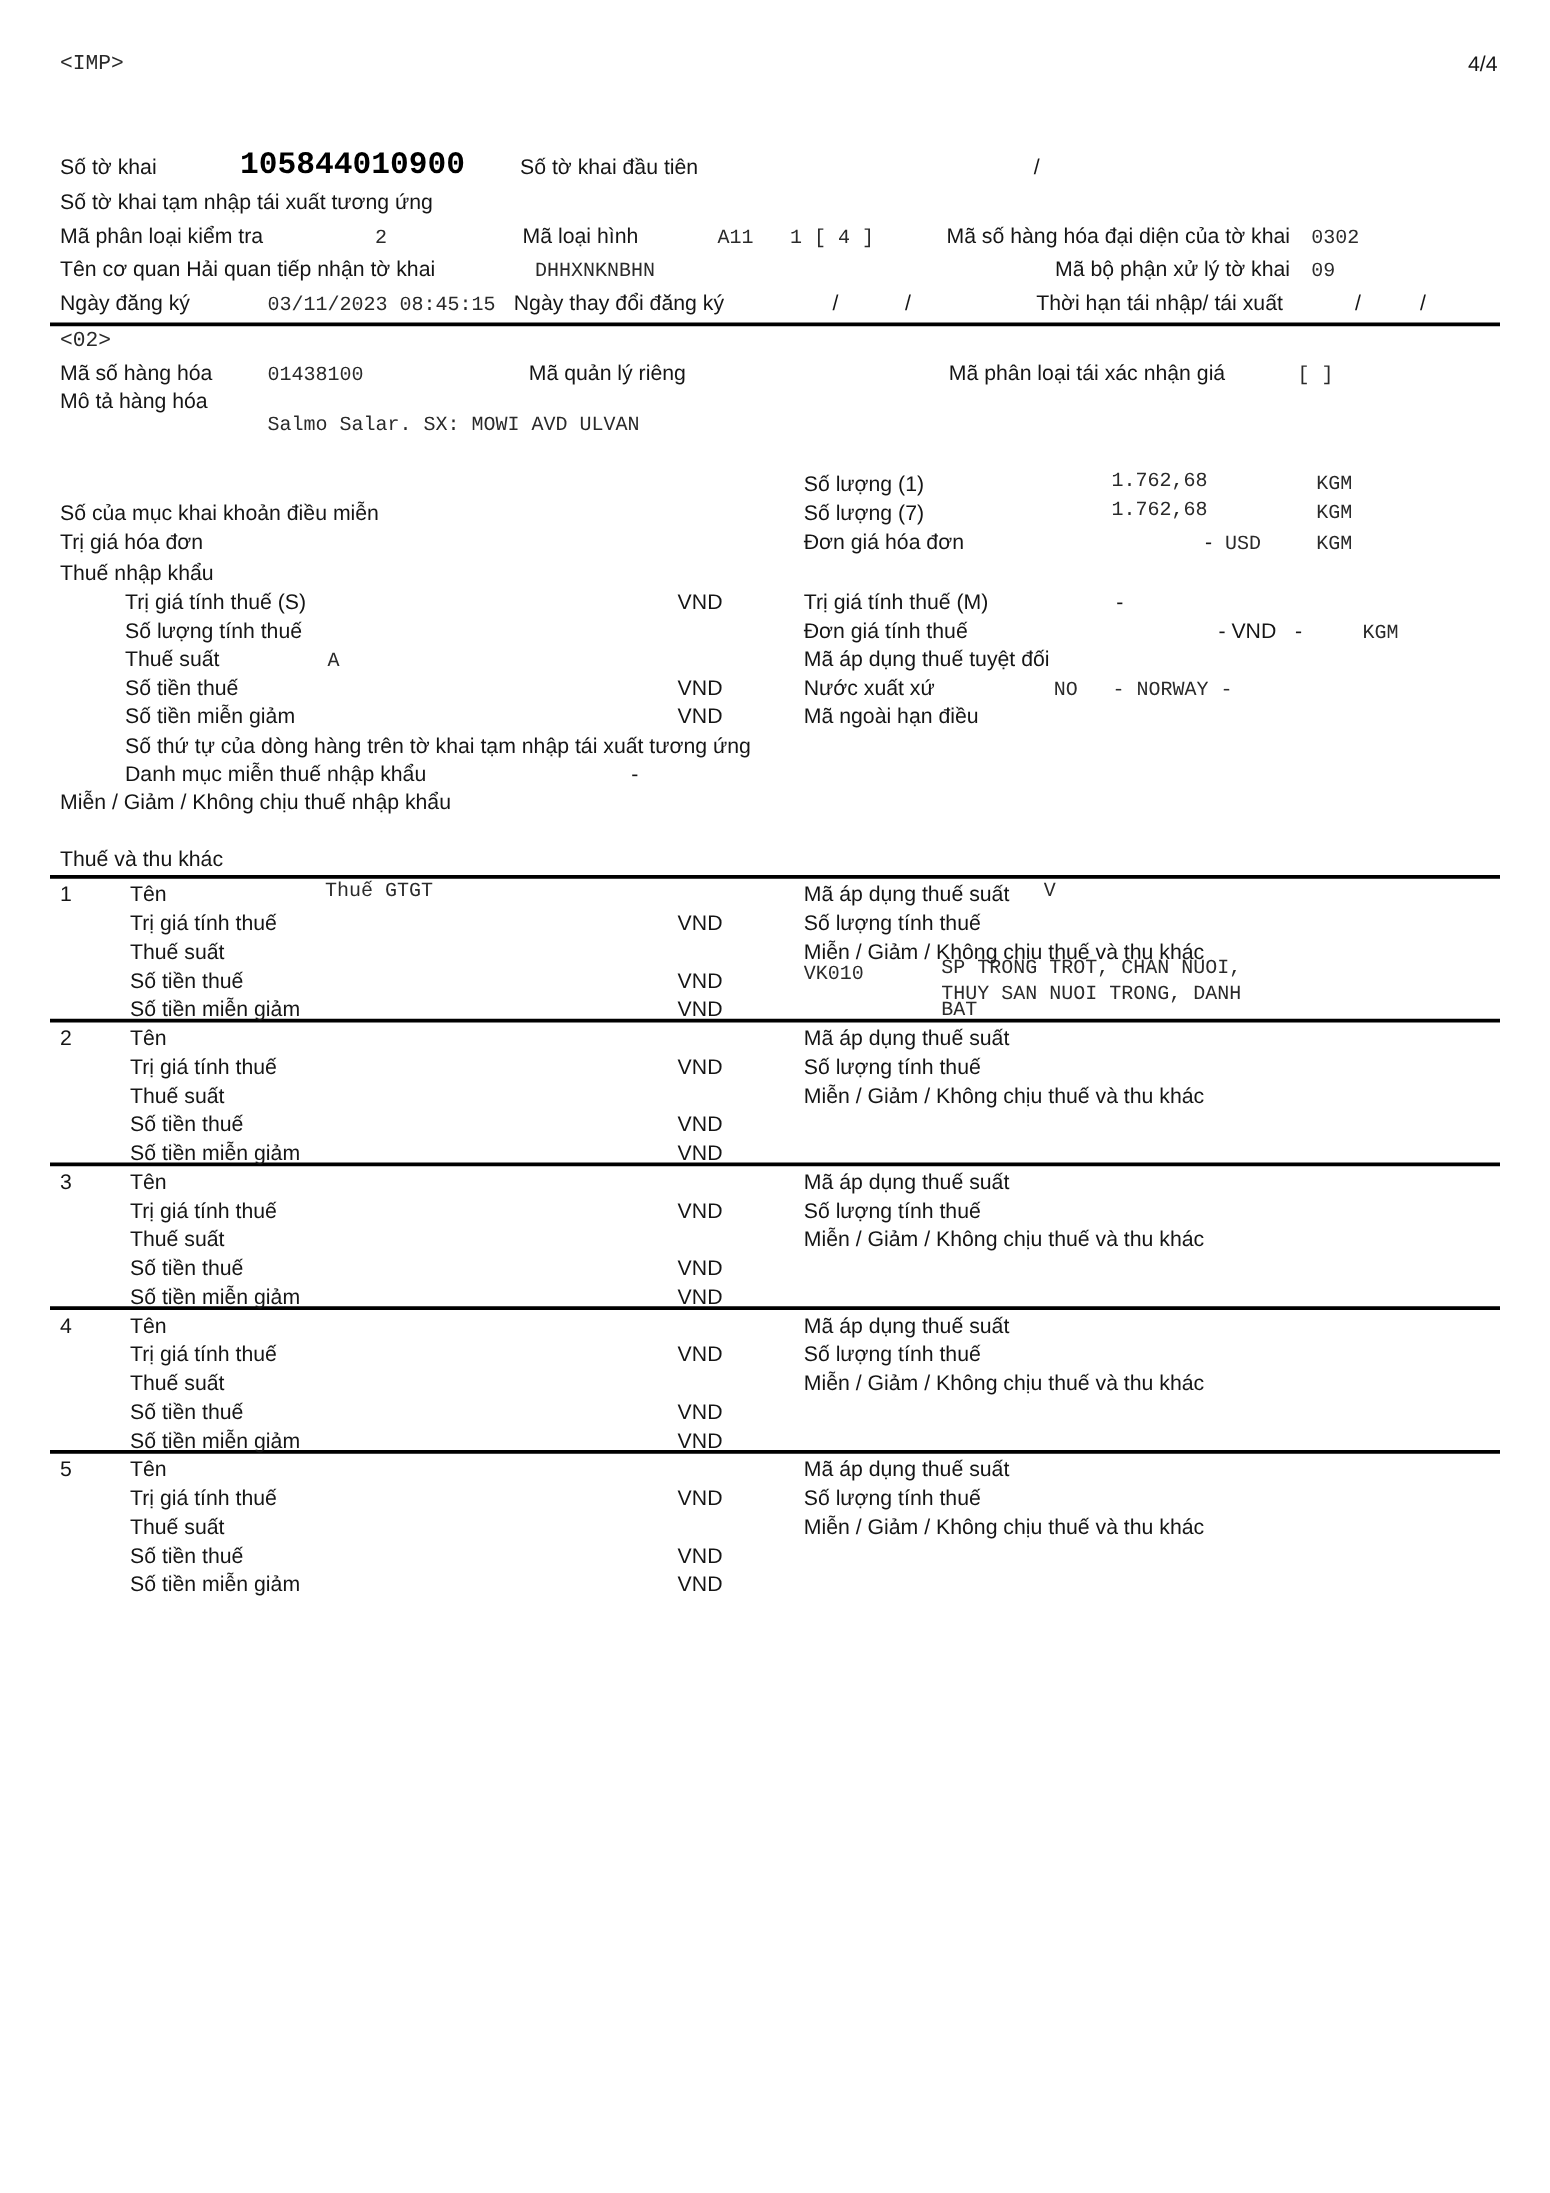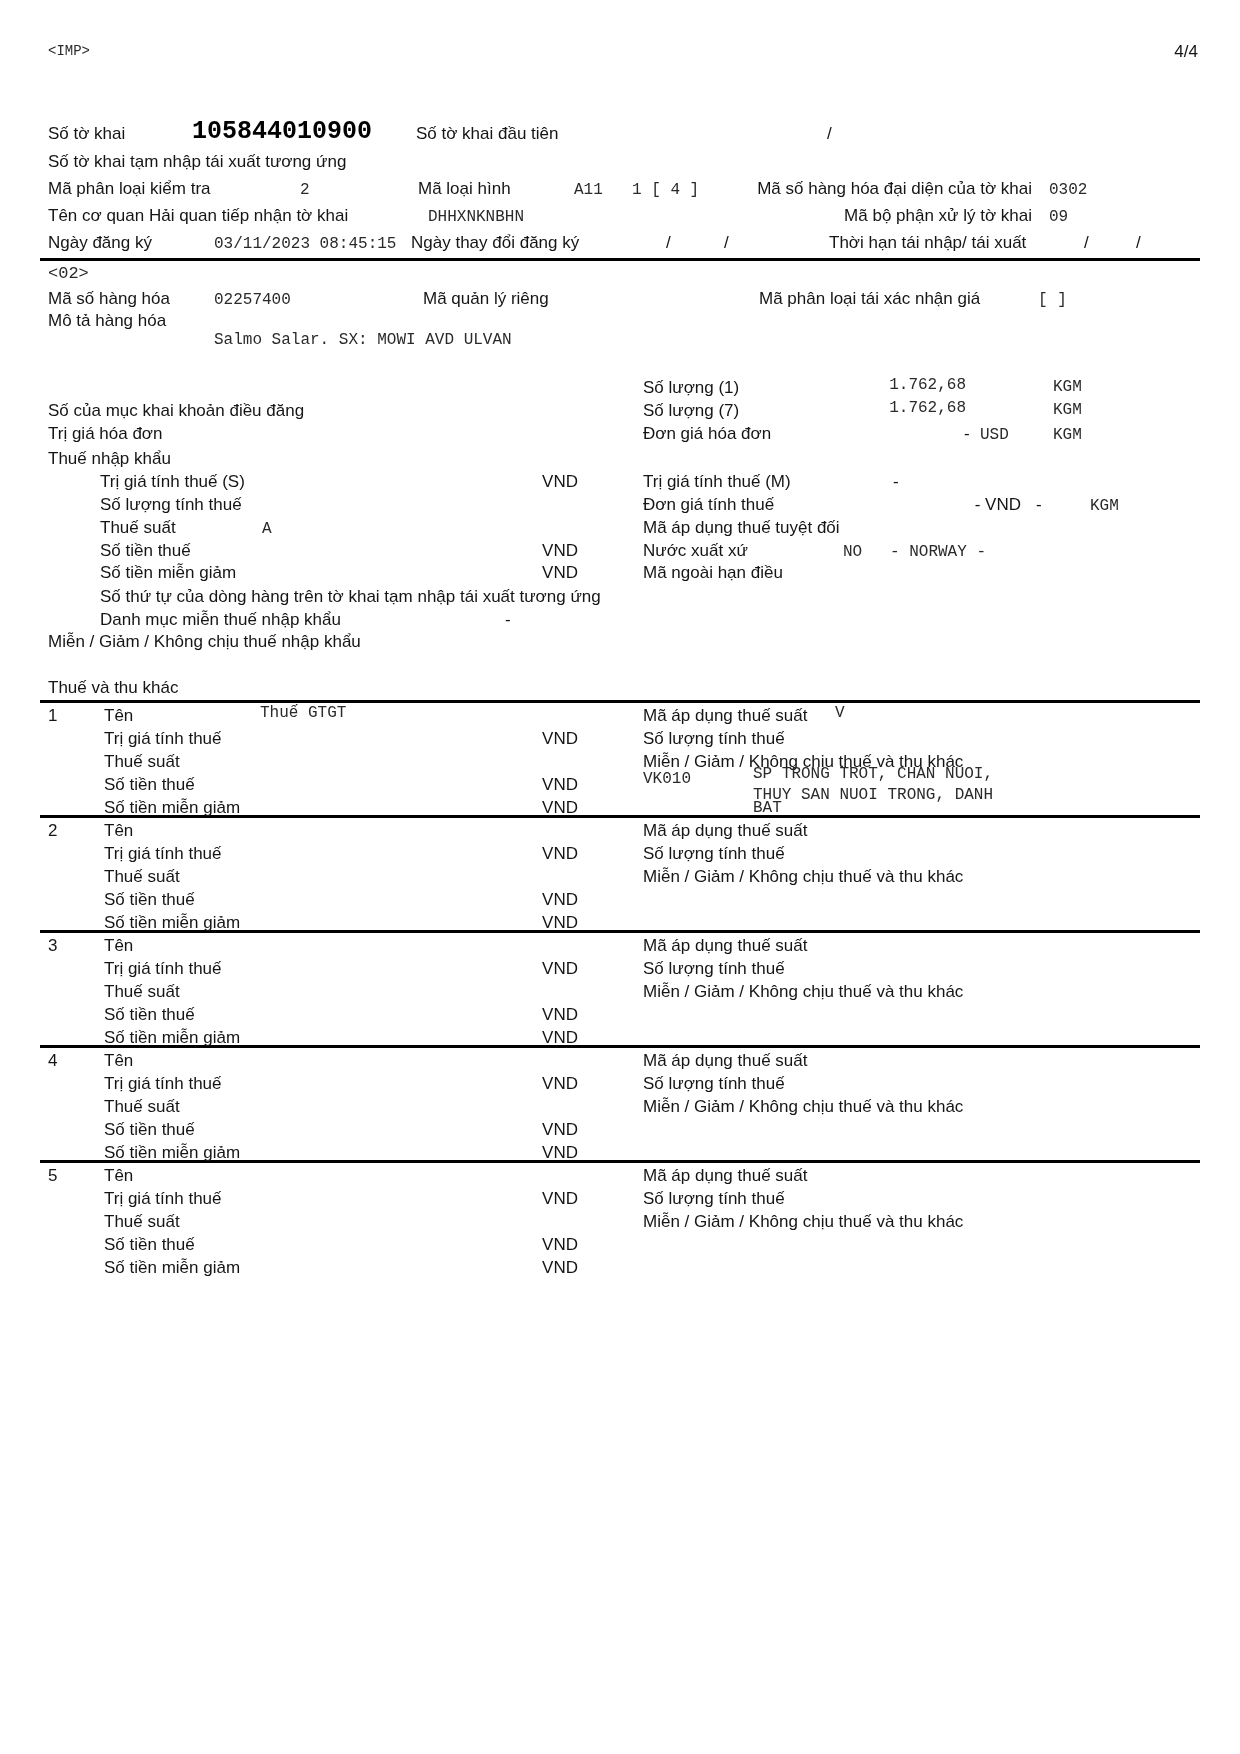--- a/index.html
+++ b/index.html
@@ -18,21 +18,21 @@
   .clip{overflow:hidden;}
   .trow{position:absolute;left:40px;width:1160px;height:115px;}
   .trow .t,.trow .m{position:absolute;}
 </style>
 </head>
 <body>
 
 <div class="page">
 
   <div class="sec">
-    <div class="m" style="left:48px;top:42px;font-size:14px">&lt;IMP&gt;</div>
+    <div class="m" style="left:48px;top:42px;font-size:17px">&lt;IMP&gt;</div>
     <div class="t r" style="left:1100px;top:42px;width:98px">4/4</div>
   </div>
 
   <div class="sec">
     <div class="t" style="left:48px;top:124px">Số tờ khai</div>
     <div class="bignum" style="left:192px;top:117px">105844010900</div>
     <div class="t" style="left:416px;top:124px">Số tờ khai đầu tiên</div>
     <div class="t" style="left:827px;top:124px">/</div>
 
     <div class="t" style="left:48px;top:152px">Số tờ khai tạm nhập tái xuất tương ứng</div>
@@ -59,33 +59,33 @@
     <div class="t" style="left:1084px;top:233px">/</div>
     <div class="t" style="left:1136px;top:233px">/</div>
 
     <div class="hr" style="top:258px"></div>
   </div>
 
   <div class="sec">
     <div class="m" style="left:48px;top:264px;font-size:17px">&lt;02&gt;</div>
 
     <div class="t" style="left:48px;top:289px">Mã số hàng hóa</div>
-    <div class="m" style="left:214px;top:291px">02257400</div>
+    <div class="m" style="left:214px;top:291px">01438100</div>
     <div class="t" style="left:423px;top:289px">Mã quản lý riêng</div>
     <div class="t" style="left:759px;top:289px">Mã phân loại tái xác nhận giá</div>
     <div class="m" style="left:1038px;top:291px">[   ]</div>
 
     <div class="t" style="left:48px;top:311px">Mô tả hàng hóa</div>
     <div class="m" style="left:214px;top:331px">Salmo Salar. SX: MOWI AVD ULVAN</div>
 
     <div class="t" style="left:643px;top:378px">Số lượng (1)</div>
     <div class="m r" style="left:846px;top:376px;width:120px">1.762,68</div>
     <div class="m" style="left:1053px;top:378px">KGM</div>
 
-    <div class="t" style="left:48px;top:401px">Số của mục khai khoản điều đăng</div>
+    <div class="t" style="left:48px;top:401px">Số của mục khai khoản điều miễn</div>
     <div class="t" style="left:643px;top:401px">Số lượng (7)</div>
     <div class="m r" style="left:846px;top:399px;width:120px">1.762,68</div>
     <div class="m" style="left:1053px;top:401px">KGM</div>
 
     <div class="t" style="left:48px;top:424px">Trị giá hóa đơn</div>
     <div class="t" style="left:643px;top:424px">Đơn giá hóa đơn</div>
     <div class="t" style="left:964px;top:424px">-</div>
     <div class="m" style="left:980px;top:426px">USD</div>
     <div class="m" style="left:1053px;top:426px">KGM</div>
   </div>

